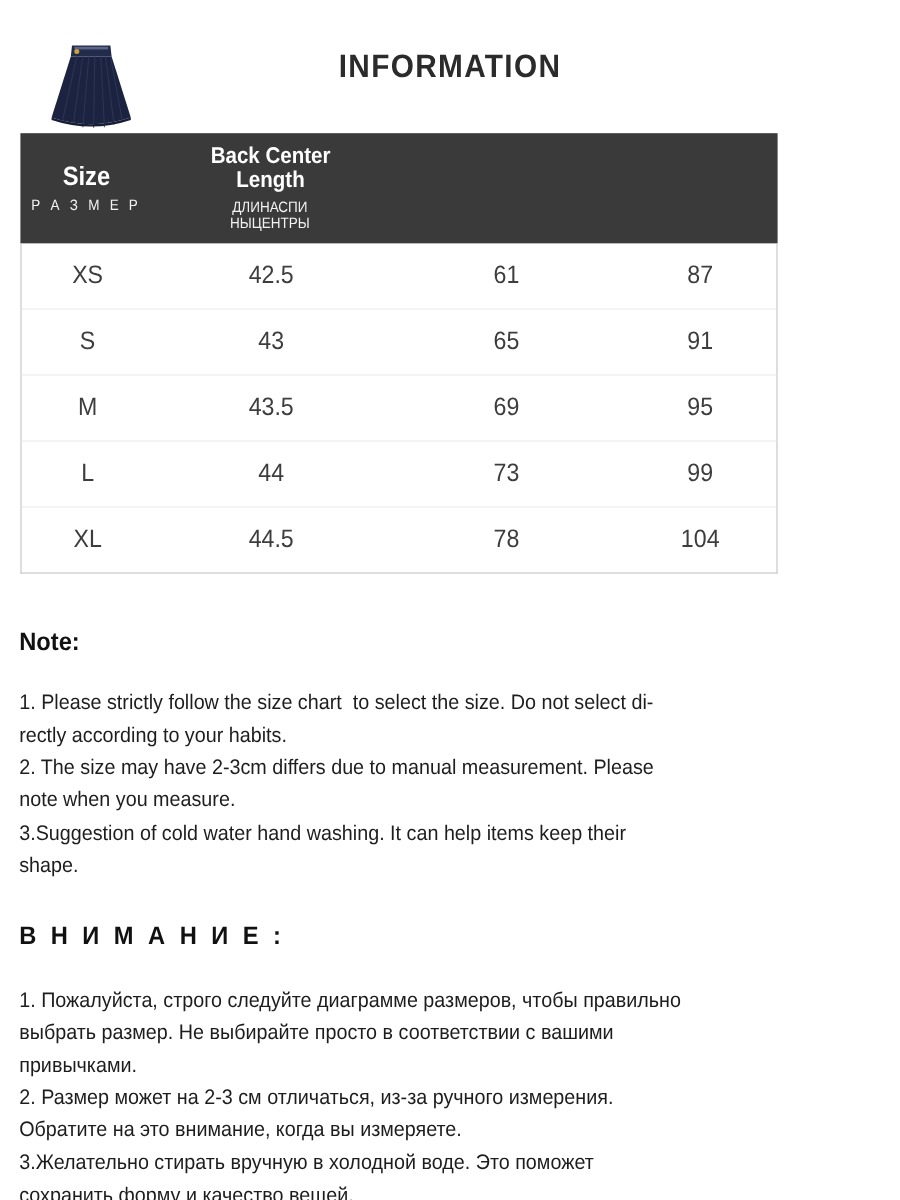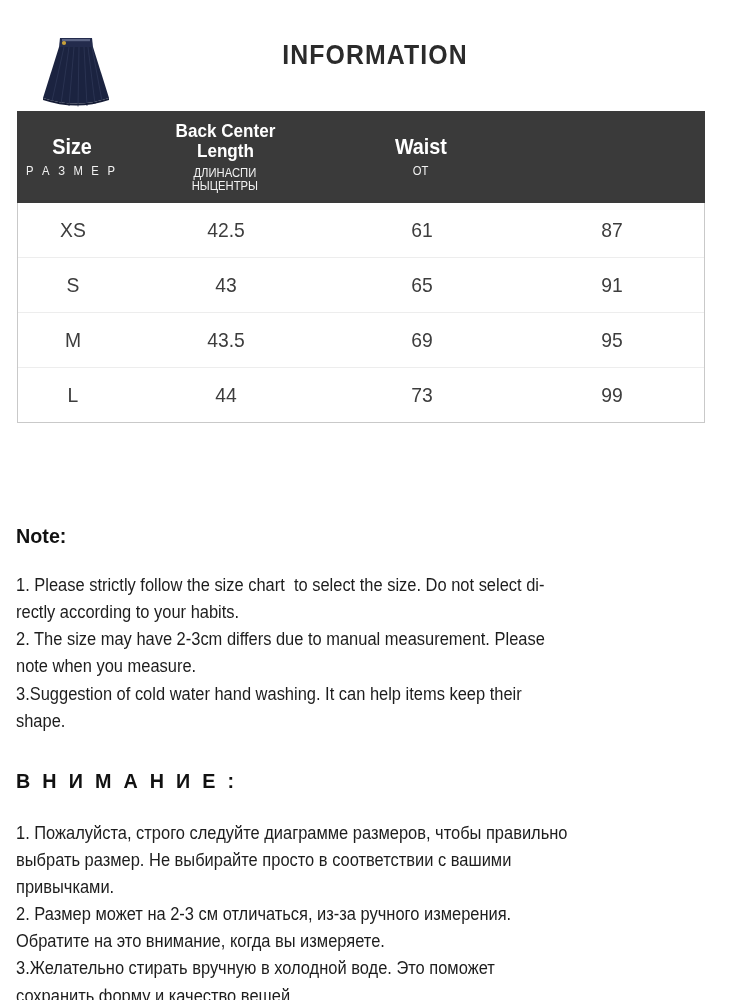--- a/index.html
+++ b/index.html
@@ -42,21 +42,21 @@
     letter-spacing: 1.2px;
     color: #2b2b2b;
     transform: scaleX(0.92);
   }
 
   
   #size-table {
     position: absolute;
     left: 17px;
     top: 111px;
-    width: 688px;
+    width: 631px;
   }
 
   #table-head {
     display: flex;
     background: #3a3a3a;
     height: 92px;
     color: #ffffff;
   }
   .head-cell {
     flex: 1;
@@ -191,24 +191,20 @@
     <div class="head-cell col-size">
       <span class="head-en">Size</span>
       <span class="head-ru spaced">Р А З М Е Р</span>
     </div>
     <div class="head-cell col-length">
       <span class="head-en small-en">Back Center
 Length</span>
       <span class="head-ru">ДЛИНАСПИ
 НЫЦЕНТРЫ</span>
     </div>
-    <div class="head-cell col-waist">
-      <span class="head-en">Waist</span>
-      <span class="head-ru">ОТ</span>
-    </div>
   </div>
 
   <div id="table-body">
 
     <div class="table-row">
       <div class="body-cell col-size">XS</div>
       <div class="body-cell col-length">42.5</div>
       <div class="body-cell col-waist">61</div>
       <div class="body-cell col-hip">87</div>
     </div>
@@ -227,20 +223,26 @@
       <div class="body-cell col-hip">95</div>
     </div>
 
     <div class="table-row">
       <div class="body-cell col-size">L</div>
       <div class="body-cell col-length">44</div>
       <div class="body-cell col-waist">73</div>
       <div class="body-cell col-hip">99</div>
     </div>
 
+    <div class="table-row">
+      <div class="body-cell col-size">XL</div>
+      <div class="body-cell col-length">44.5</div>
+      <div class="body-cell col-waist">78</div>
+      <div class="body-cell col-hip">104</div>
+    </div>
 
   </div>
 </div>
 
 <div id="notes-area">
 
   <p class="note-heading" id="note-heading-en">Note:</p>
 
   <div class="note-block" id="notes-en">
     <span class="note-line">1. Please strictly follow the size chart  to select the size. Do not select di-</span>

